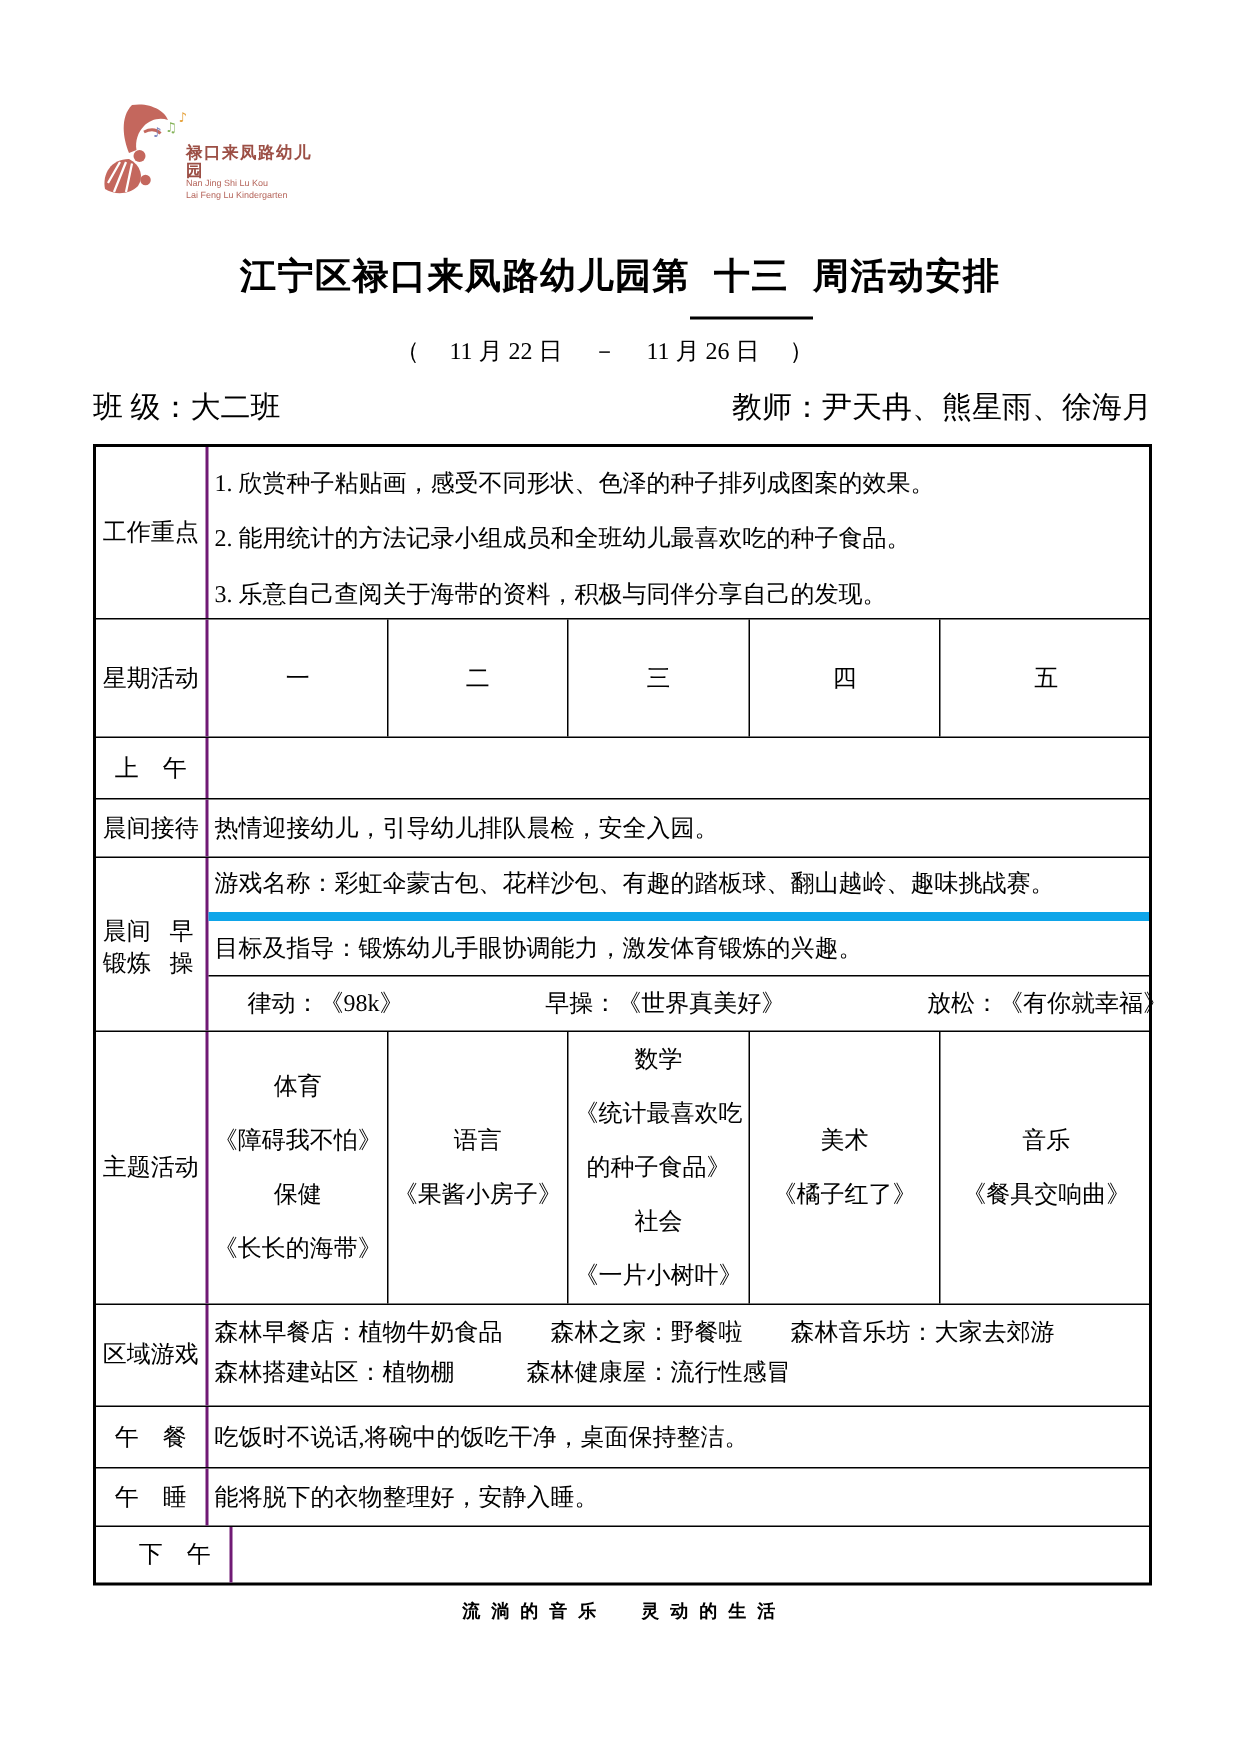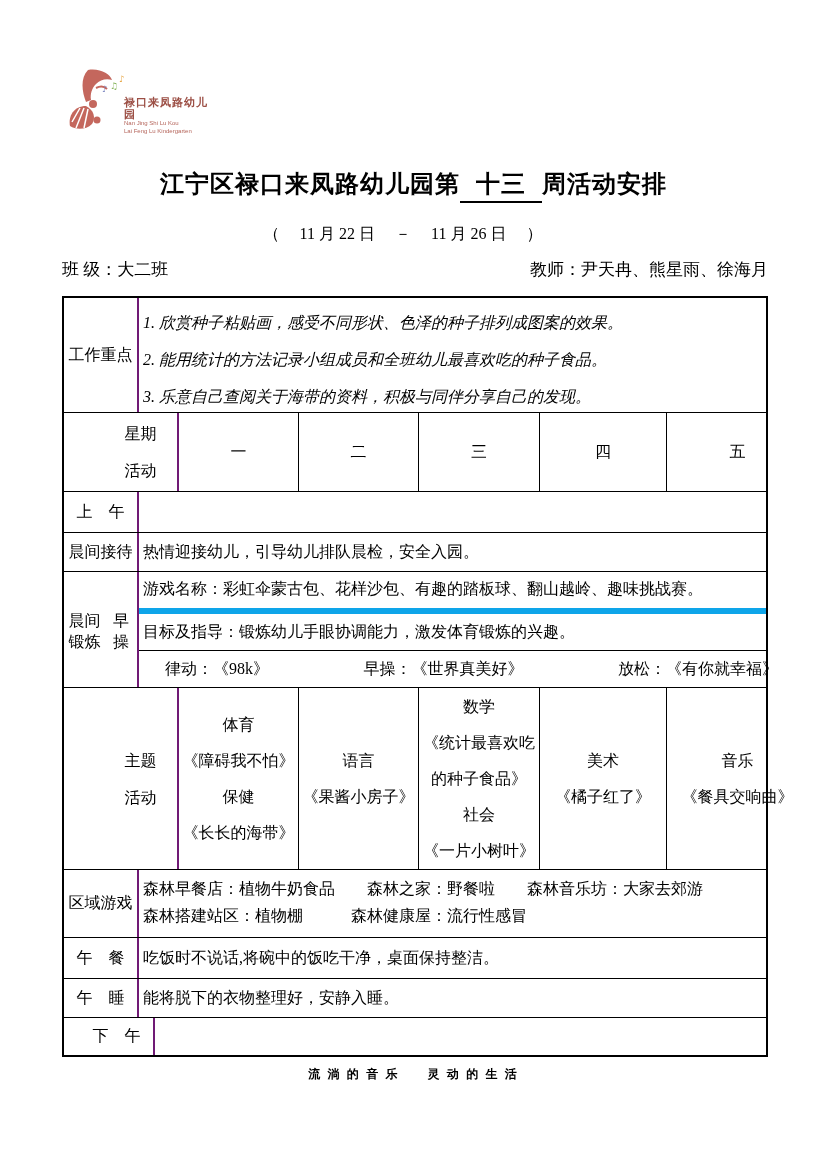--- a/index.html
+++ b/index.html
@@ -9,42 +9,42 @@
   }
   
   .logo{position:absolute;left:66px;top:68px;width:150px;height:68px;}
   .logo svg{display:block;}
   .logo-text{position:absolute;left:58px;top:28px;line-height:1.1;}
   .logo-cn{font-size:11px;font-weight:bold;color:#9c4f45;letter-spacing:1px;font-family:Liberation Serif, serif;}
   .logo-en{font-size:6px;color:#b5655b;font-family:"Liberation Sans",sans-serif;line-height:1.3;}
   
   .title{position:absolute;left:0;top:168px;width:827px;text-align:center;
          font-size:24px;font-weight:bold;letter-spacing:1px;}
-  .title .blank{display:inline-block;border-bottom:2.5px solid #000;padding:0 16px 1px 16px;}
+  .title .blank{display:inline-block;border-bottom:2.5px solid #000;padding:0 16px 11px 16px;}
   .dateline{position:absolute;left:0;top:224px;width:806px;text-align:center;font-size:16px;}
-  .meta{position:absolute;left:62px;top:258px;width:706px;display:flex;justify-content:space-between;font-size:17px;}
+  .meta{position:absolute;left:62px;top:258px;width:706px;display:flex;justify-content:space-between;font-size:20px;}
   
   .sched-table{position:absolute;left:62px;top:296px;width:706px;border:2px solid #000;box-sizing:border-box;font-size:16px;}
   .row{display:flex;border-bottom:1px solid #000;box-sizing:border-box;}
   .row:last-child{border-bottom:none;}
   .hcell{width:75px;min-width:75px;border-right:2px solid #701a75;box-sizing:border-box;
          display:flex;align-items:center;justify-content:center;text-align:center;}
   .ccell{flex:1;box-sizing:border-box;overflow:visible;}
   .r1{height:115px;}
   .r2{height:79px;}
   .r3{height:41px;}
   .r4{height:39px;}
   .r5{height:116px;}
   .r6{height:182px;}
   .r7{height:68px;}
   .r8{height:41px;}
   .r9{height:39px;}
   .r10{height:37px;margin-left:16px;}
-  .work-focus{padding:6px 20px 0 4px;line-height:37px;white-space:nowrap;font-style:italic;}
-  .two-line{flex-direction:column;line-height:37px;margin-left:40px;}
+  .work-focus{padding:6px 20px 0 4px;line-height:37px;white-space:nowrap;}
+  .two-line{flex-direction:row;line-height:37px;}
   .daywrap{display:flex;flex:1;}
   .daycol{display:flex;flex-direction:column;align-items:center;justify-content:center;
           border-right:1px solid #000;box-sizing:border-box;text-align:center;}
   .daycol:last-child{border-right:none;}
   .w1{width:120px;min-width:120px;}
   .w2{width:120px;min-width:120px;}
   .w3{width:121px;min-width:121px;}
   .w4{width:127px;min-width:127px;}
   .w5{width:141px;min-width:141px;}
   .oneline{display:flex;align-items:center;padding-left:4px;}

